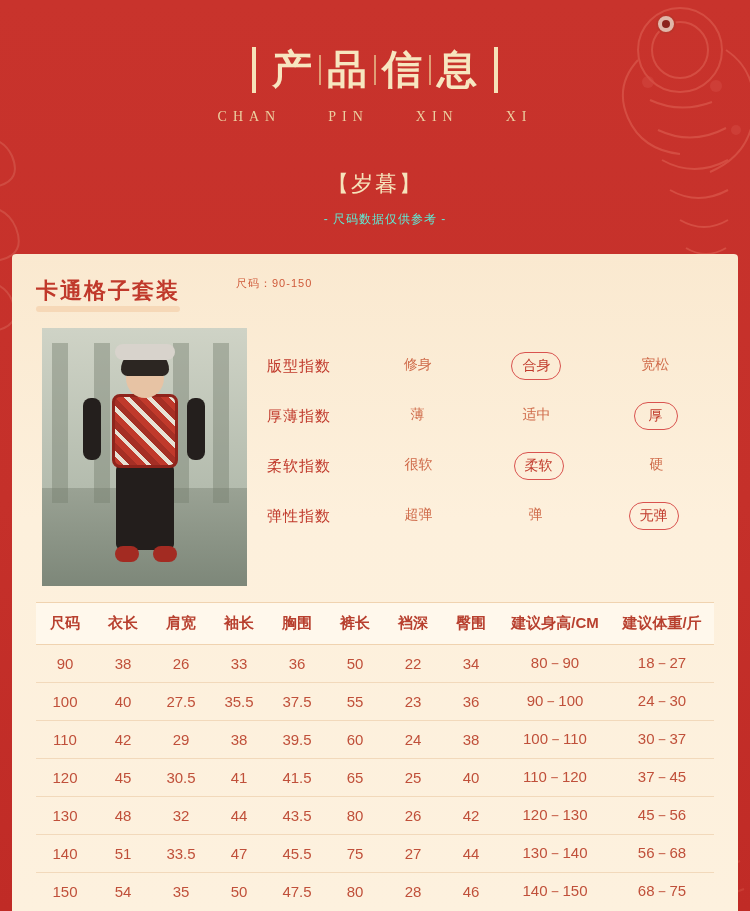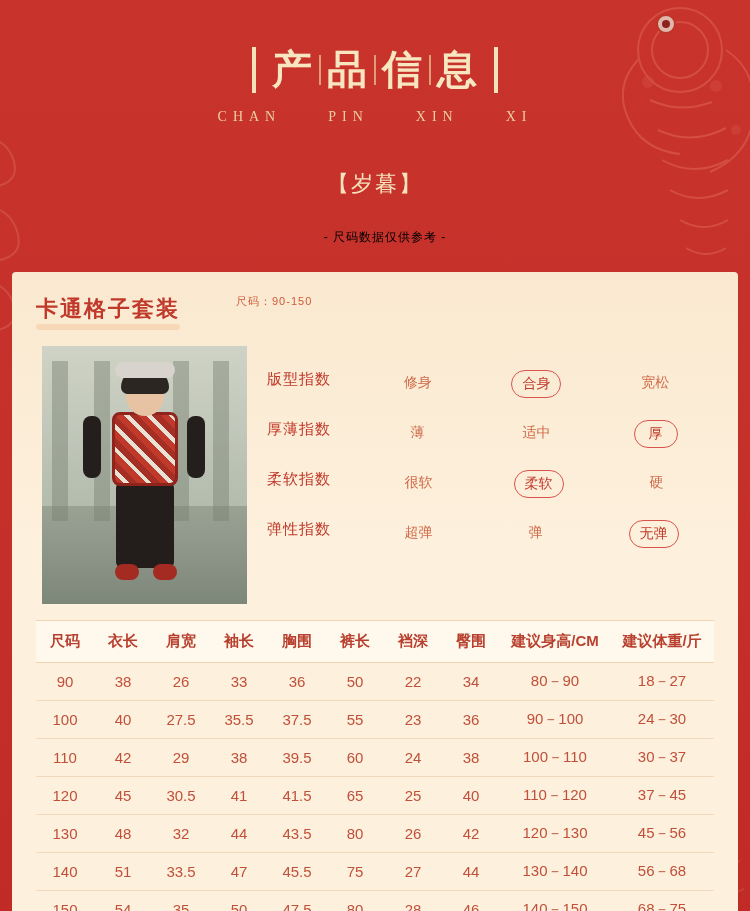--- a/index.html
+++ b/index.html
@@ -91,23 +91,23 @@
     gap: 47px;
   }
   .subtitle {
     margin-top: 44px;
     font-size: 22px;
     color: #f6e3bb;
     font-family: "DejaVu Serif", serif;
     letter-spacing: 2px;
   }
   .note {
-    margin-top: 30px;
+    margin-top: 12px;
     font-size: 12px;
-    color: #000000;
+    color: #5eead4;
     letter-spacing: 1px;
     padding-left: 20px;
   }
 
   
   .card {
     position: relative;
     z-index: 3;
     margin: 26px 12px 0 12px;
     background: linear-gradient(180deg, #fae9d0 0%, #fdf0dc 40%, #fdf1de 100%);
@@ -211,21 +211,21 @@
   .fg-shoeL { transform: translateX(-30px); }
   .fg-shoeR { transform: translateX(8px); }
 
   .indices {
     flex: 1;
     padding-top: 24px;
     padding-right: 6px;
   }
   .index-row {
     display: flex;
-    align-items: flex-start;
+    align-items: center;
     margin-bottom: 22px;
   }
   .index-label {
     width: 92px;
     font-size: 15px;
     color: #c0392b;
     letter-spacing: 1px;
   }
   .index-opts {
     display: flex;

